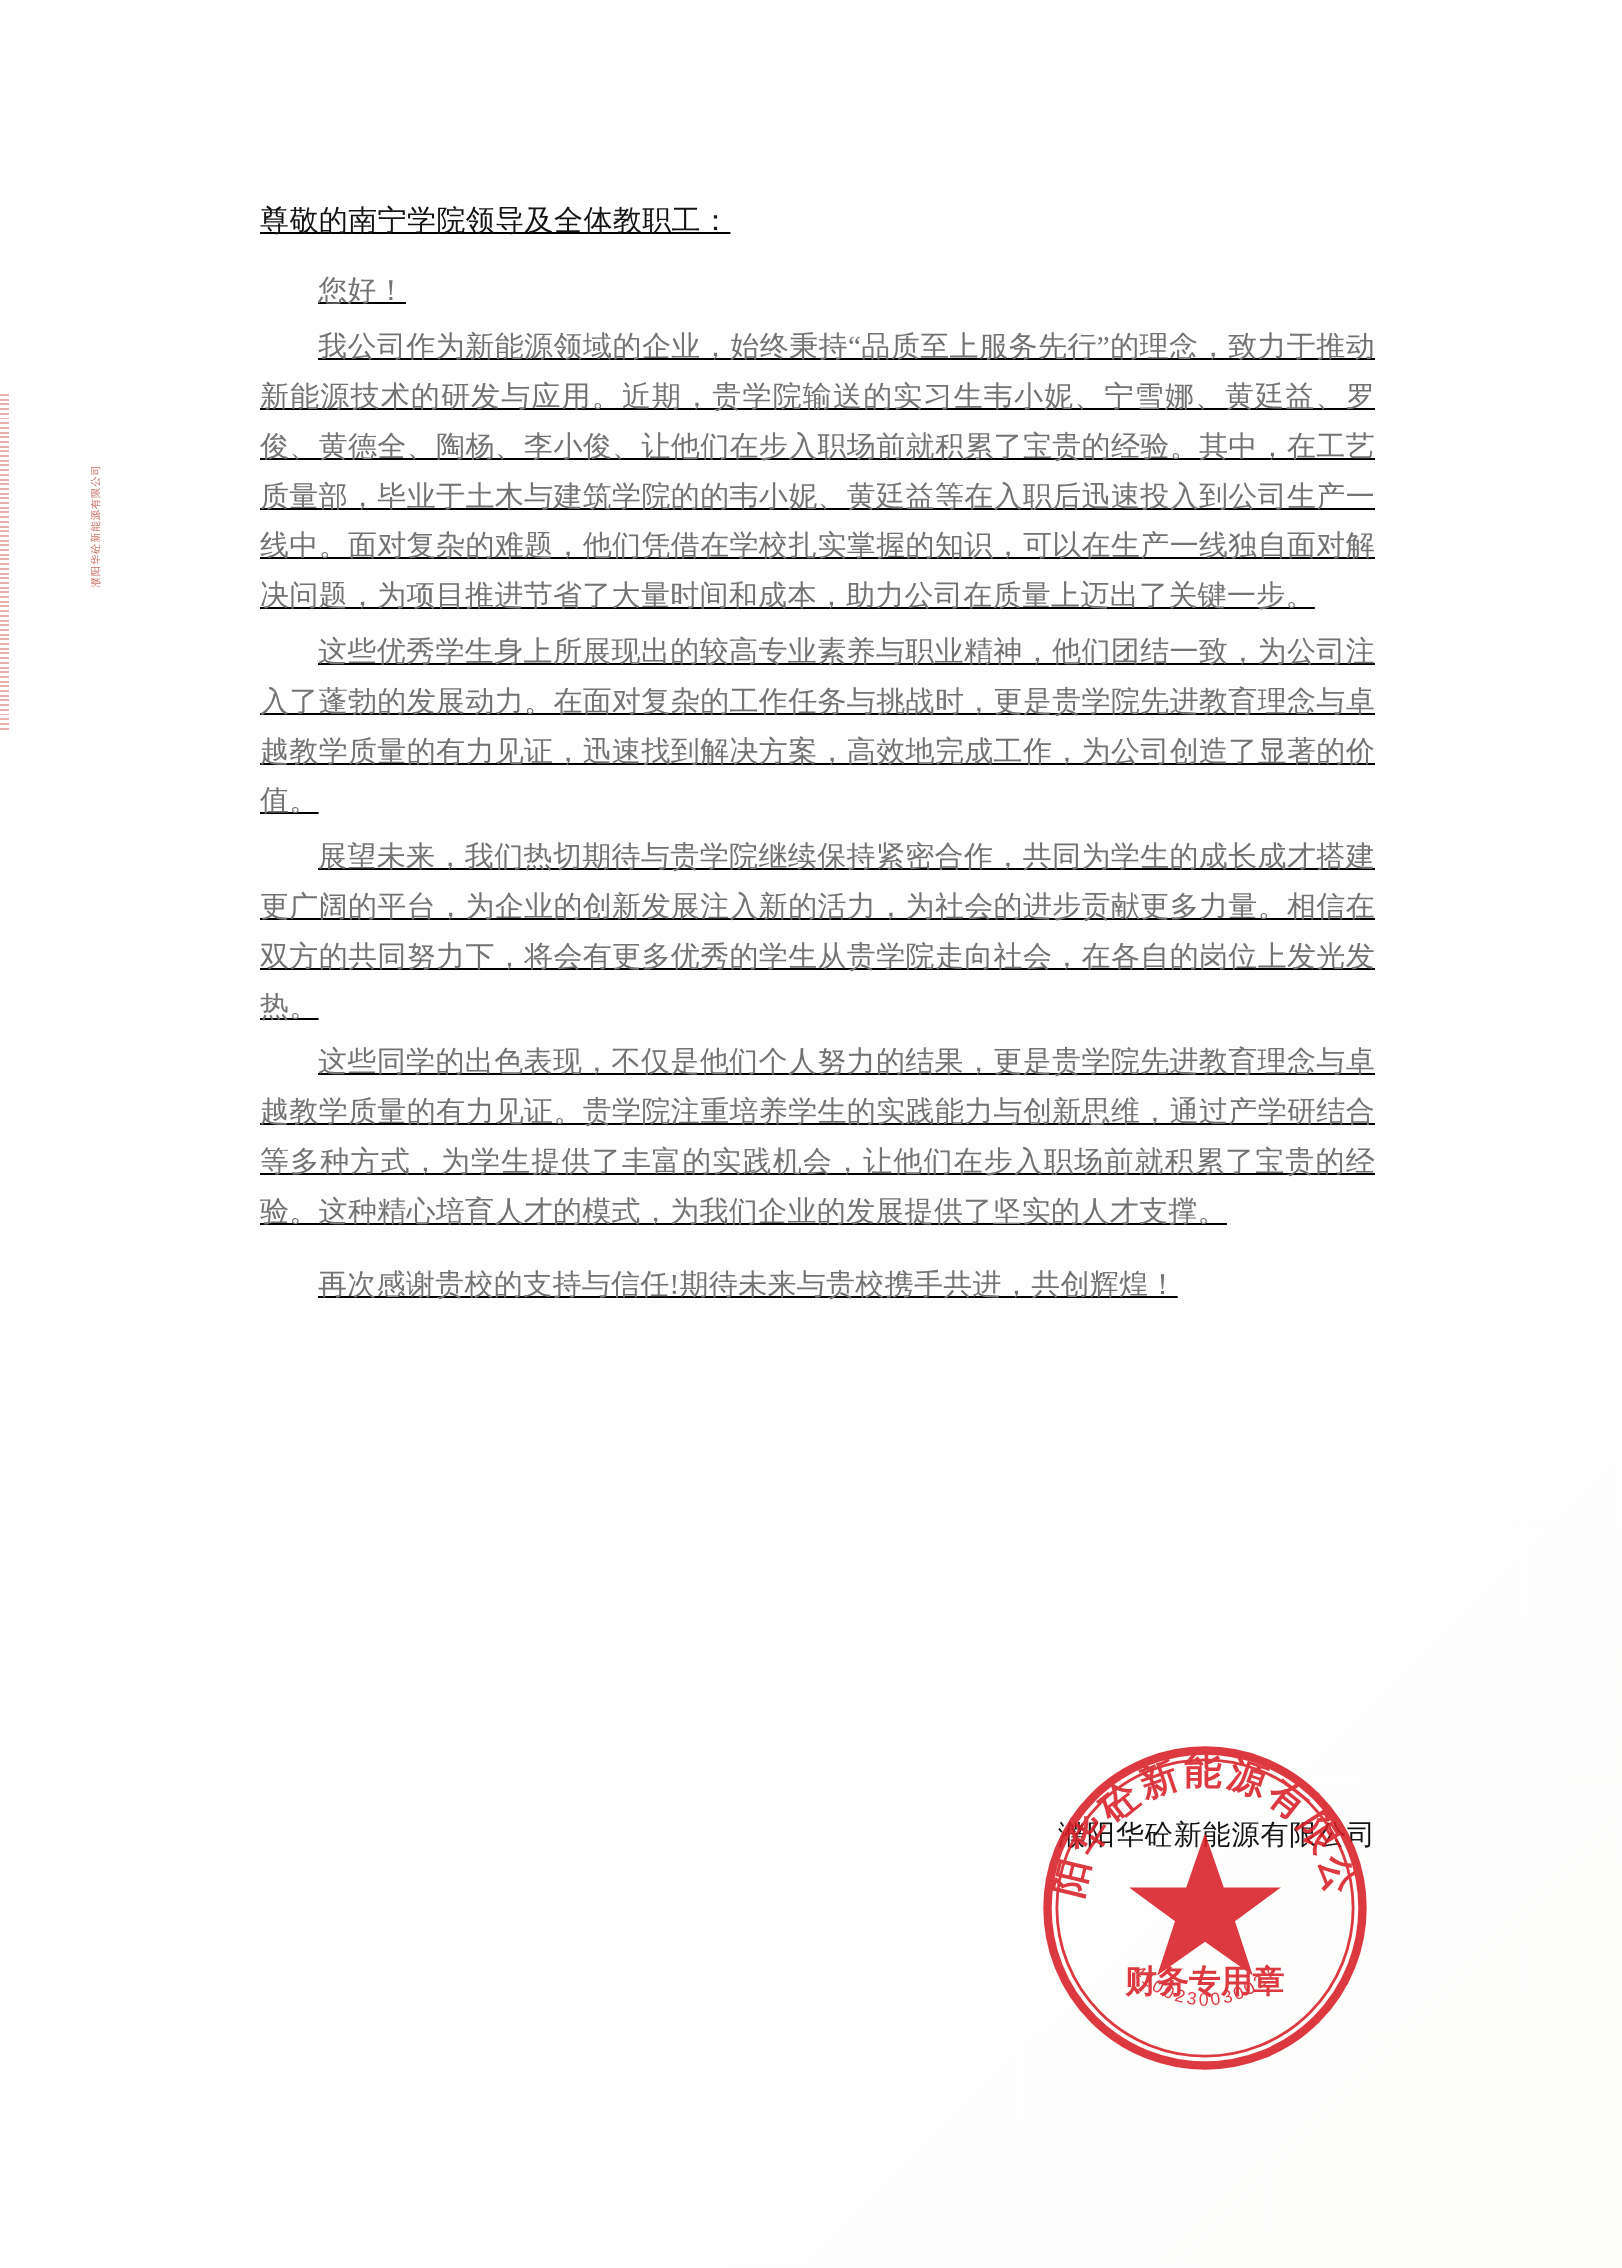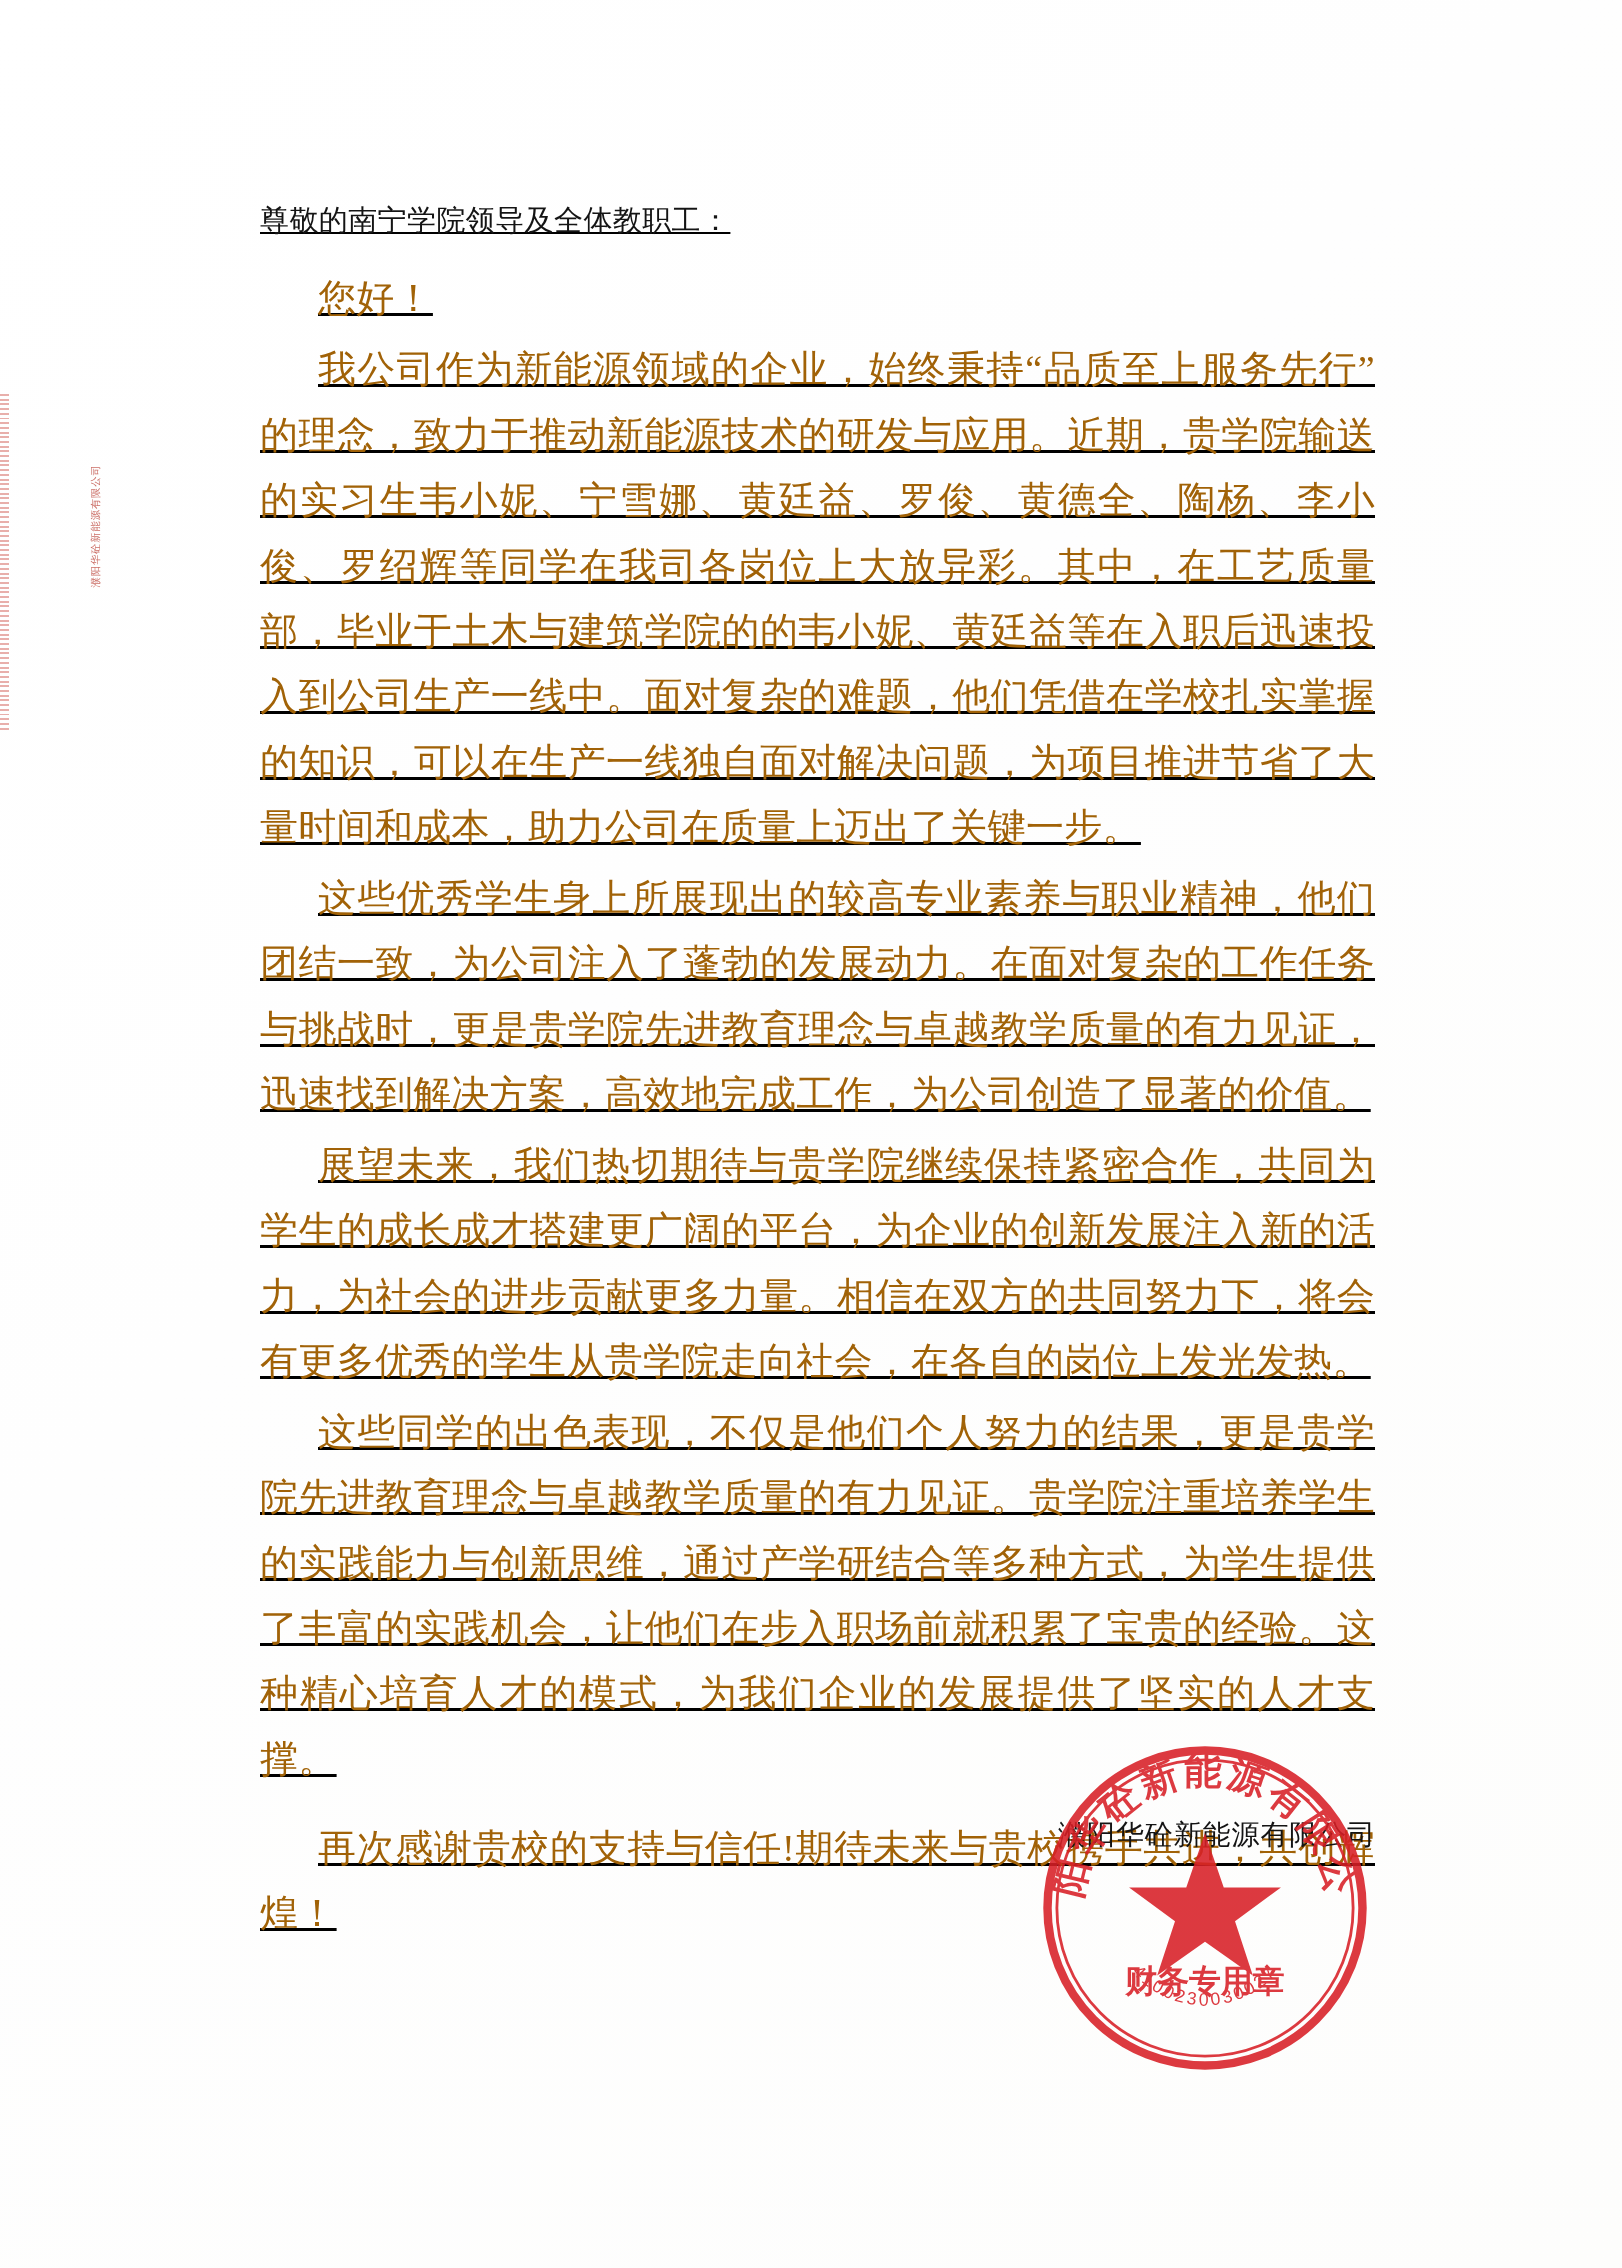--- a/index.html
+++ b/index.html
@@ -62,23 +62,23 @@
   }
 
   .salutation {
     font-size: 29px;
     line-height: 1.62;
     color: #141414;
     letter-spacing: 0.4px;
     margin-bottom: 22.5px;
   }
   p.para {
-    font-size: 38px;
+    font-size: 29px;
     line-height: 1.72;
-    color: #a16207;
+    color: #737373;
     letter-spacing: 0.3px;
     margin: 0 0 5.6px 0;
     text-indent: 58px;
     text-align: justify;
     text-justify: inter-ideograph;
   }
   p.para.tight {
     margin-bottom: 3.7px;
     margin-top: 24px;
   }
@@ -160,21 +160,21 @@
   <div class="paper-tint"></div>
 
   <div class="edge-artifact"></div>
   <div class="edge-artifact-text">濮阳华砼新能源有限公司</div>
 
   <div class="letter-body">
     <div class="salutation">尊敬的南宁学院领导及全体教职工：</div>
 
     <p class="para greeting">您好！</p>
 
-    <p class="para">我公司作为新能源领域的企业，始终秉持“品质至上服务先行”的理念，致力于推动新能源技术的研发与应用。近期，贵学院输送的实习生韦小妮、宁雪娜、黄廷益、罗俊、黄德全、陶杨、李小俊、罗绍辉等同学在我司各岗位上大放异彩。其中，在工艺质量部，毕业于土木与建筑学院的的韦小妮、黄廷益等在入职后迅速投入到公司生产一线中。面对复杂的难题，他们凭借在学校扎实掌握的知识，可以在生产一线独自面对解决问题，为项目推进节省了大量时间和成本，助力公司在质量上迈出了关键一步。</p>
+    <p class="para">我公司作为新能源领域的企业，始终秉持“品质至上服务先行”的理念，致力于推动新能源技术的研发与应用。近期，贵学院输送的实习生韦小妮、宁雪娜、黄廷益、罗俊、黄德全、陶杨、李小俊、让他们在步入职场前就积累了宝贵的经验。其中，在工艺质量部，毕业于土木与建筑学院的的韦小妮、黄廷益等在入职后迅速投入到公司生产一线中。面对复杂的难题，他们凭借在学校扎实掌握的知识，可以在生产一线独自面对解决问题，为项目推进节省了大量时间和成本，助力公司在质量上迈出了关键一步。</p>
     <p class="para">这些优秀学生身上所展现出的较高专业素养与职业精神，他们团结一致，为公司注入了蓬勃的发展动力。在面对复杂的工作任务与挑战时，更是贵学院先进教育理念与卓越教学质量的有力见证，迅速找到解决方案，高效地完成工作，为公司创造了显著的价值。</p>
     <p class="para">展望未来，我们热切期待与贵学院继续保持紧密合作，共同为学生的成长成才搭建更广阔的平台，为企业的创新发展注入新的活力，为社会的进步贡献更多力量。相信在双方的共同努力下，将会有更多优秀的学生从贵学院走向社会，在各自的岗位上发光发热。</p>
     <p class="para">这些同学的出色表现，不仅是他们个人努力的结果，更是贵学院先进教育理念与卓越教学质量的有力见证。贵学院注重培养学生的实践能力与创新思维，通过产学研结合等多种方式，为学生提供了丰富的实践机会，让他们在步入职场前就积累了宝贵的经验。这种精心培育人才的模式，为我们企业的发展提供了坚实的人才支撑。</p>
 
     <p class="para tight">再次感谢贵校的支持与信任!期待未来与贵校携手共进，共创辉煌！</p>
   </div>
 
   <div class="signature-block">
     <div class="sign-company">濮阳华砼新能源有限公司</div>
   </div>

